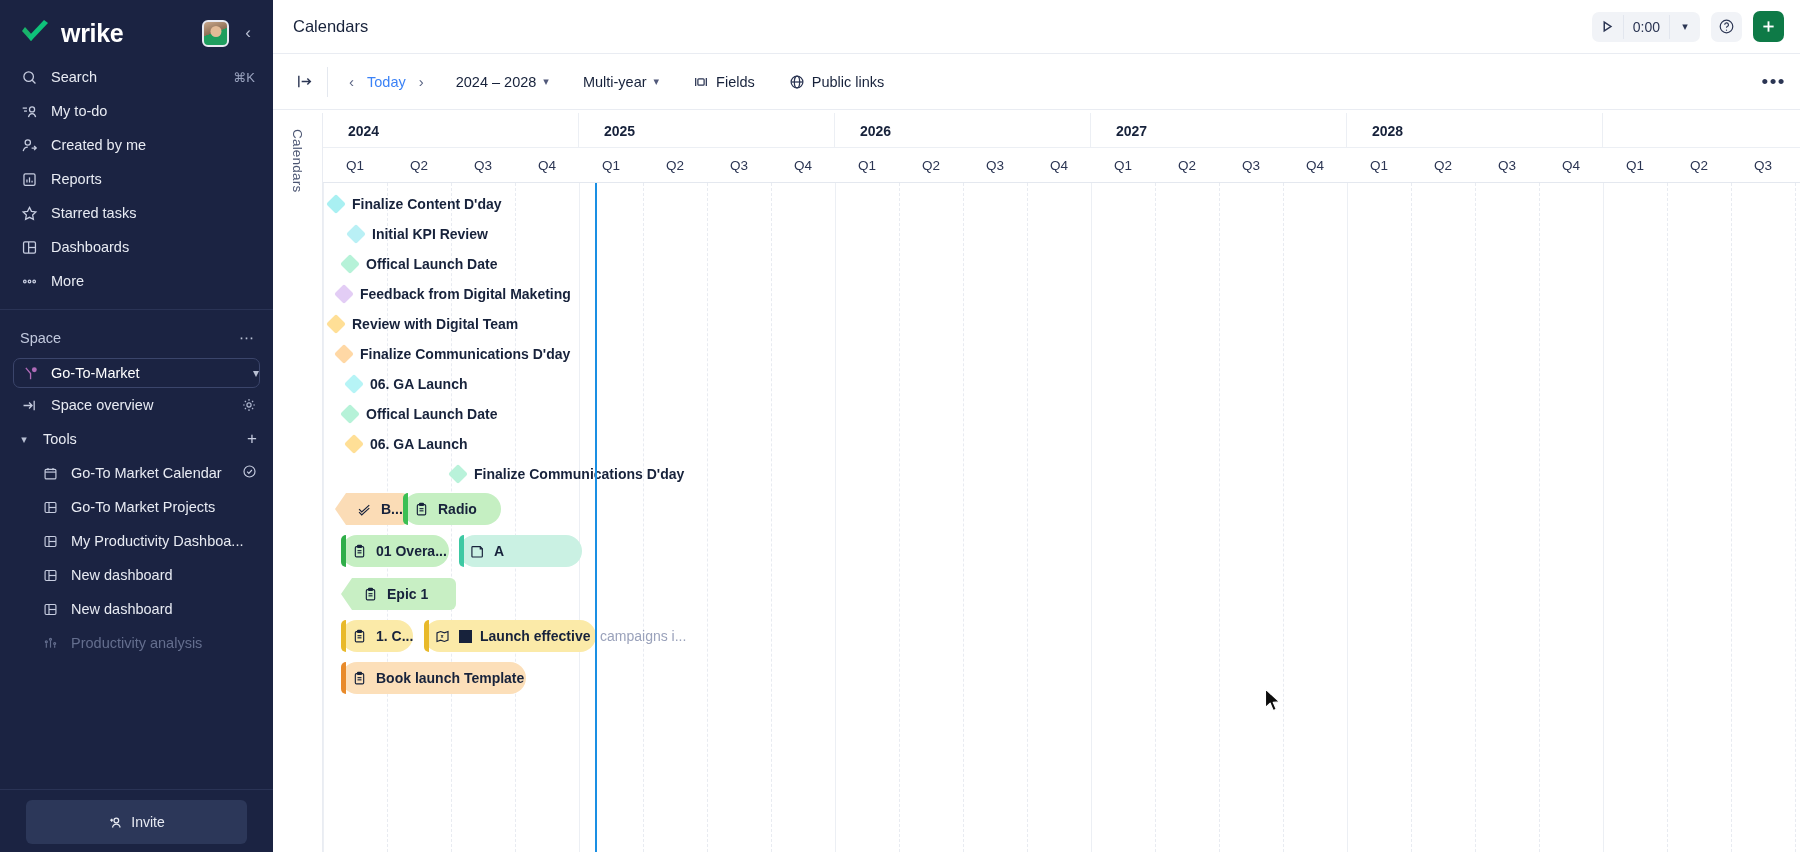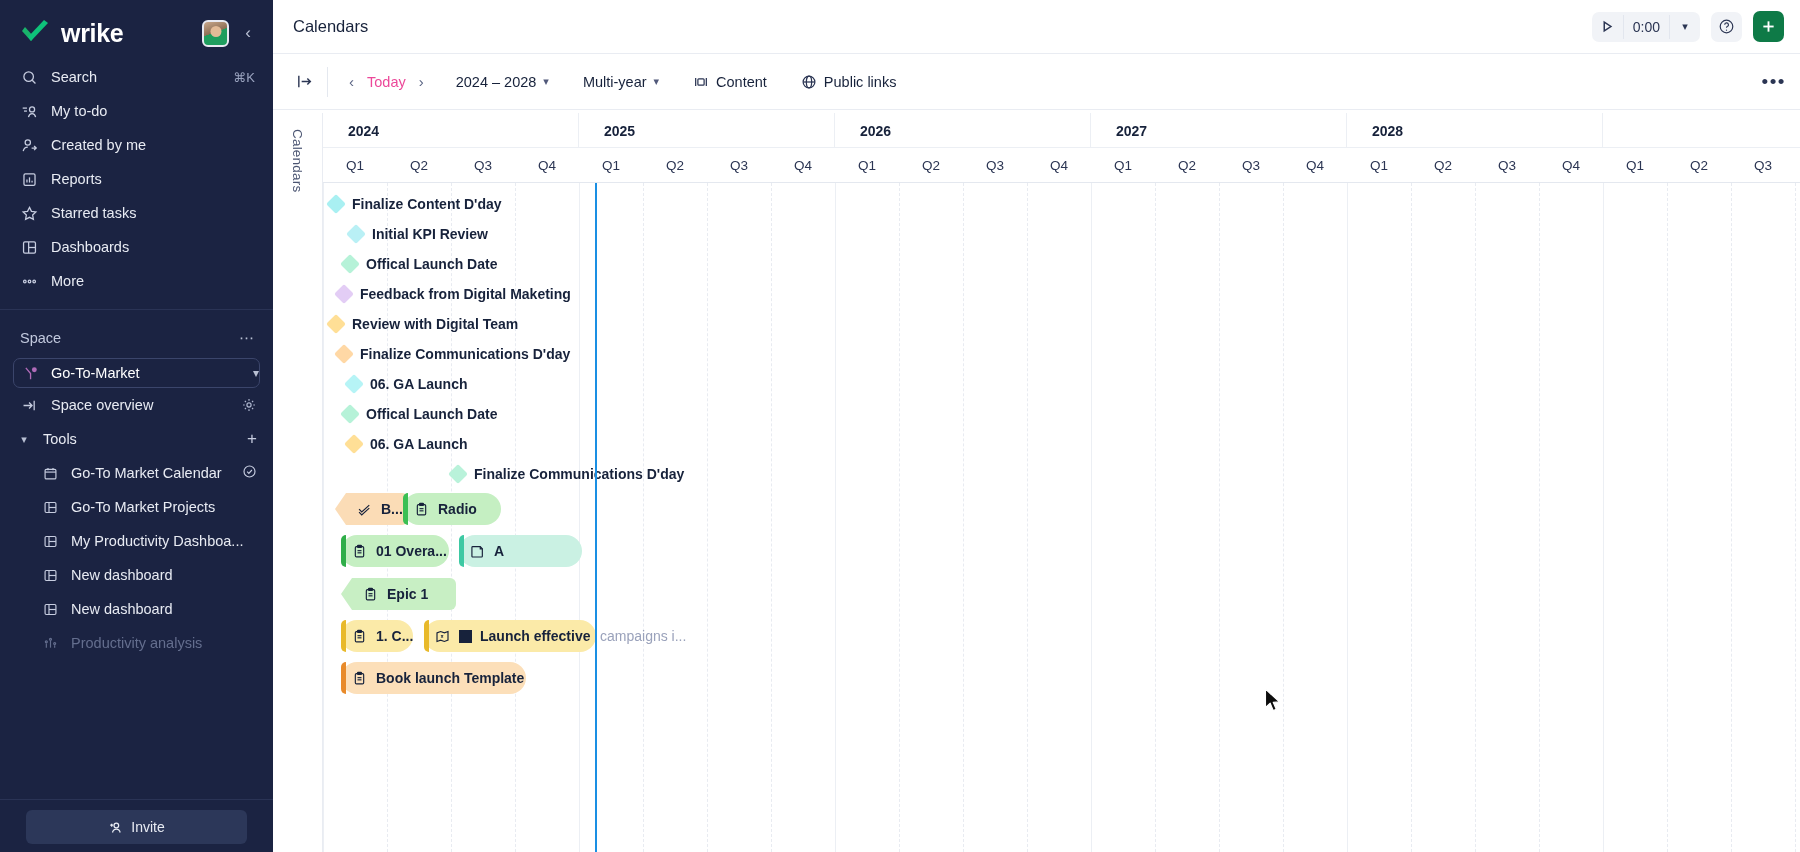--- a/index.html
+++ b/index.html
@@ -80,21 +80,21 @@
   .tool-item .chk { margin-left:auto; }
   .tool-item .chk svg { width:15px; height:15px; stroke:#c7cde0; fill:none; stroke-width:1.4; }
   .tool-item.faded { color:#6a7characters; color:#646e8e; }
   .tool-item.faded .ico svg { stroke:#646e8e; }
 
   .sb-bottom {
     position:absolute; left:0; bottom:0; width:273px; background:#1b2342;
     border-top:1px solid #2a3355; padding:10px 26px 8px 26px;
   }
   .invite-btn {
-    height:34px; border-radius:6px; background:#2c3759; color:#e8ebf3;
+    height:44px; border-radius:6px; background:#2c3759; color:#e8ebf3;
     display:flex; align-items:center; justify-content:center; gap:8px; font-size:14px; cursor:pointer;
   }
   .invite-btn svg { width:15px;height:15px;stroke:#e8ebf3;fill:none;stroke-width:1.5;}
 
   
   #main { flex:1; height:852px; position:relative; background:#fff; overflow:hidden; }
 
   .topbar {
     height:54px; border-bottom:1px solid #e9ecf2; display:flex; align-items:center;
     padding:0 16px 0 20px; background:#fff;
@@ -120,21 +120,21 @@
 
   .toolbar {
     height:56px; display:flex; align-items:center; gap:0; padding-left:10px;
     border-bottom:1px solid #e9ecf2; background:#fff; position:relative;
   }
   .panel-toggle { width:42px; display:flex; align-items:center; justify-content:center; cursor:pointer; color:#2b3553; }
   .panel-toggle svg{width:17px;height:17px;stroke:#2b3553;fill:none;stroke-width:1.5;}
   .tb-sep { width:1px; height:30px; background:#e4e8ef; margin:0 12px 0 2px; }
   .nav-today { display:flex; align-items:center; gap:10px; padding:0 6px; }
   .arw { color:#5b6584; font-size:15px; cursor:pointer; padding:2px 3px; }
-  .today-lbl { font-size:14.5px; color:#ec4899; cursor:pointer;text-align:center; }
+  .today-lbl { font-size:14.5px; color:#3b82f6; cursor:pointer;text-align:center; }
   .tb-btn {
     display:flex; align-items:center; gap:7px; height:32px; padding:0 11px; margin-left:12px;
     border-radius:6px; font-size:14.5px; color:#17223b; cursor:pointer;
   }
   .tb-btn .chev{font-size:11px;color:#51597a;}
   .tb-btn svg{width:16px;height:16px;stroke:#2b3553;fill:none;stroke-width:1.4;}
   .tb-dots { margin-left:auto; margin-right:14px; color:#2b3553; font-size:19px; letter-spacing:1.5px; cursor:pointer; }
 
   
   .vtab {
@@ -472,21 +472,21 @@
       <div class="tb-btn">
         <span>Multi-year</span>
         <span class="chev">▾</span>
       </div>
       <div class="tb-btn">
         <svg viewBox="0 0 18 18">
             <path d="M3 4.5v9"></path>
             <rect x="5.5" y="5.5" width="7" height="7" rx="1"></rect>
             <path d="M15 4.5v9"></path>
           </svg>
-        <span>Content</span>
+        <span>Fields</span>
       </div>
       <div class="tb-btn">
         <svg viewBox="0 0 18 18">
             <circle cx="9" cy="9" r="6.6"></circle>
             <ellipse cx="9" cy="9" rx="3" ry="6.6"></ellipse>
             <line x1="2.5" y1="9" x2="15.5" y2="9"></line>
           </svg>
         <span>Public links</span>
       </div>
       <div class="tb-dots">•••</div>

